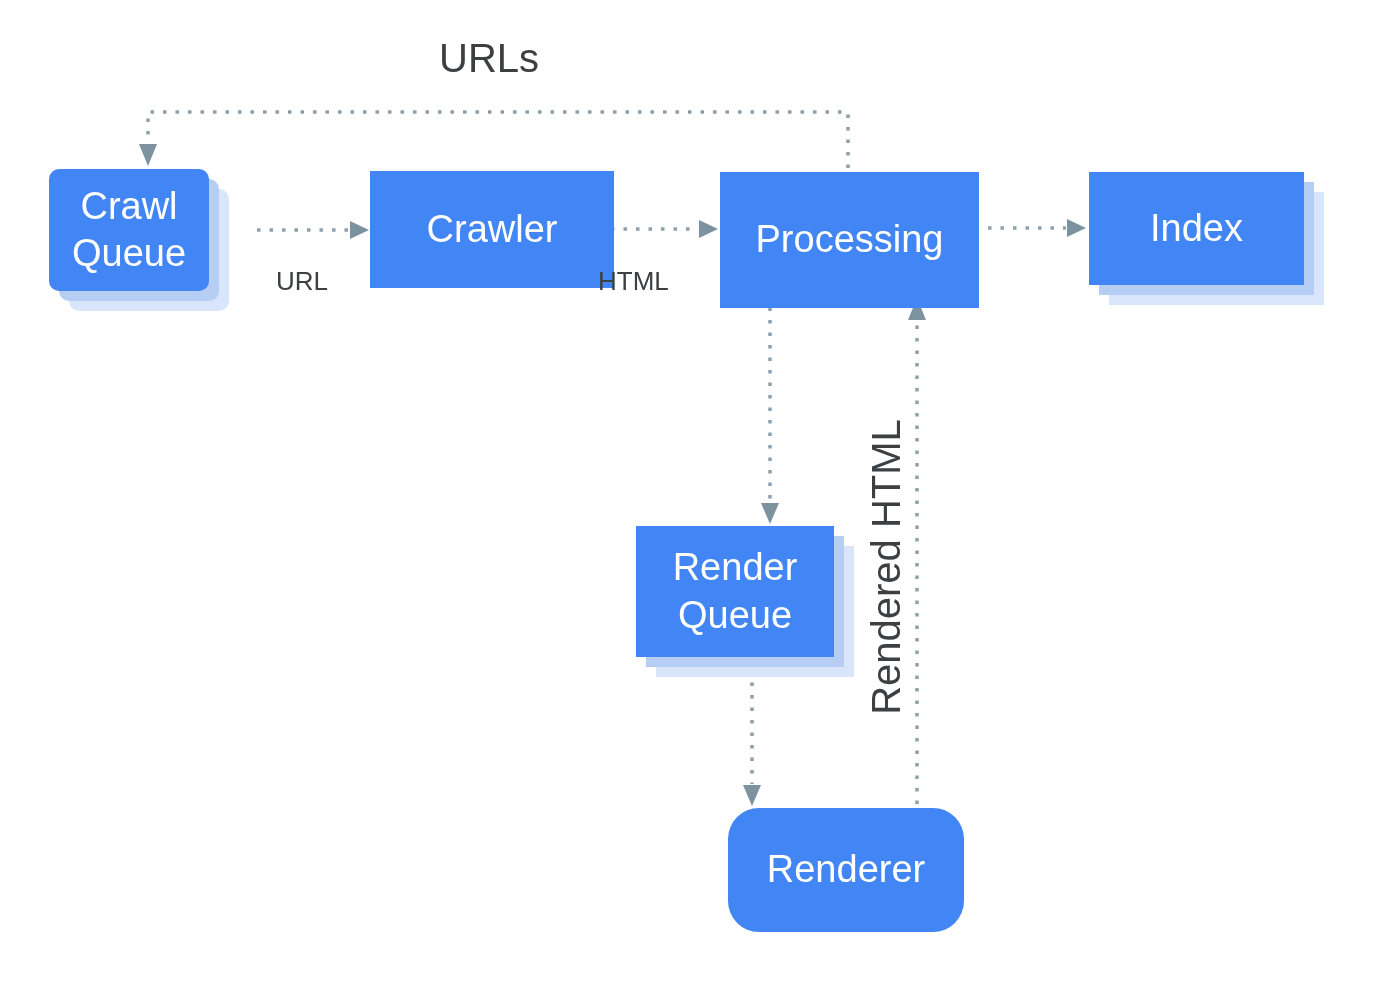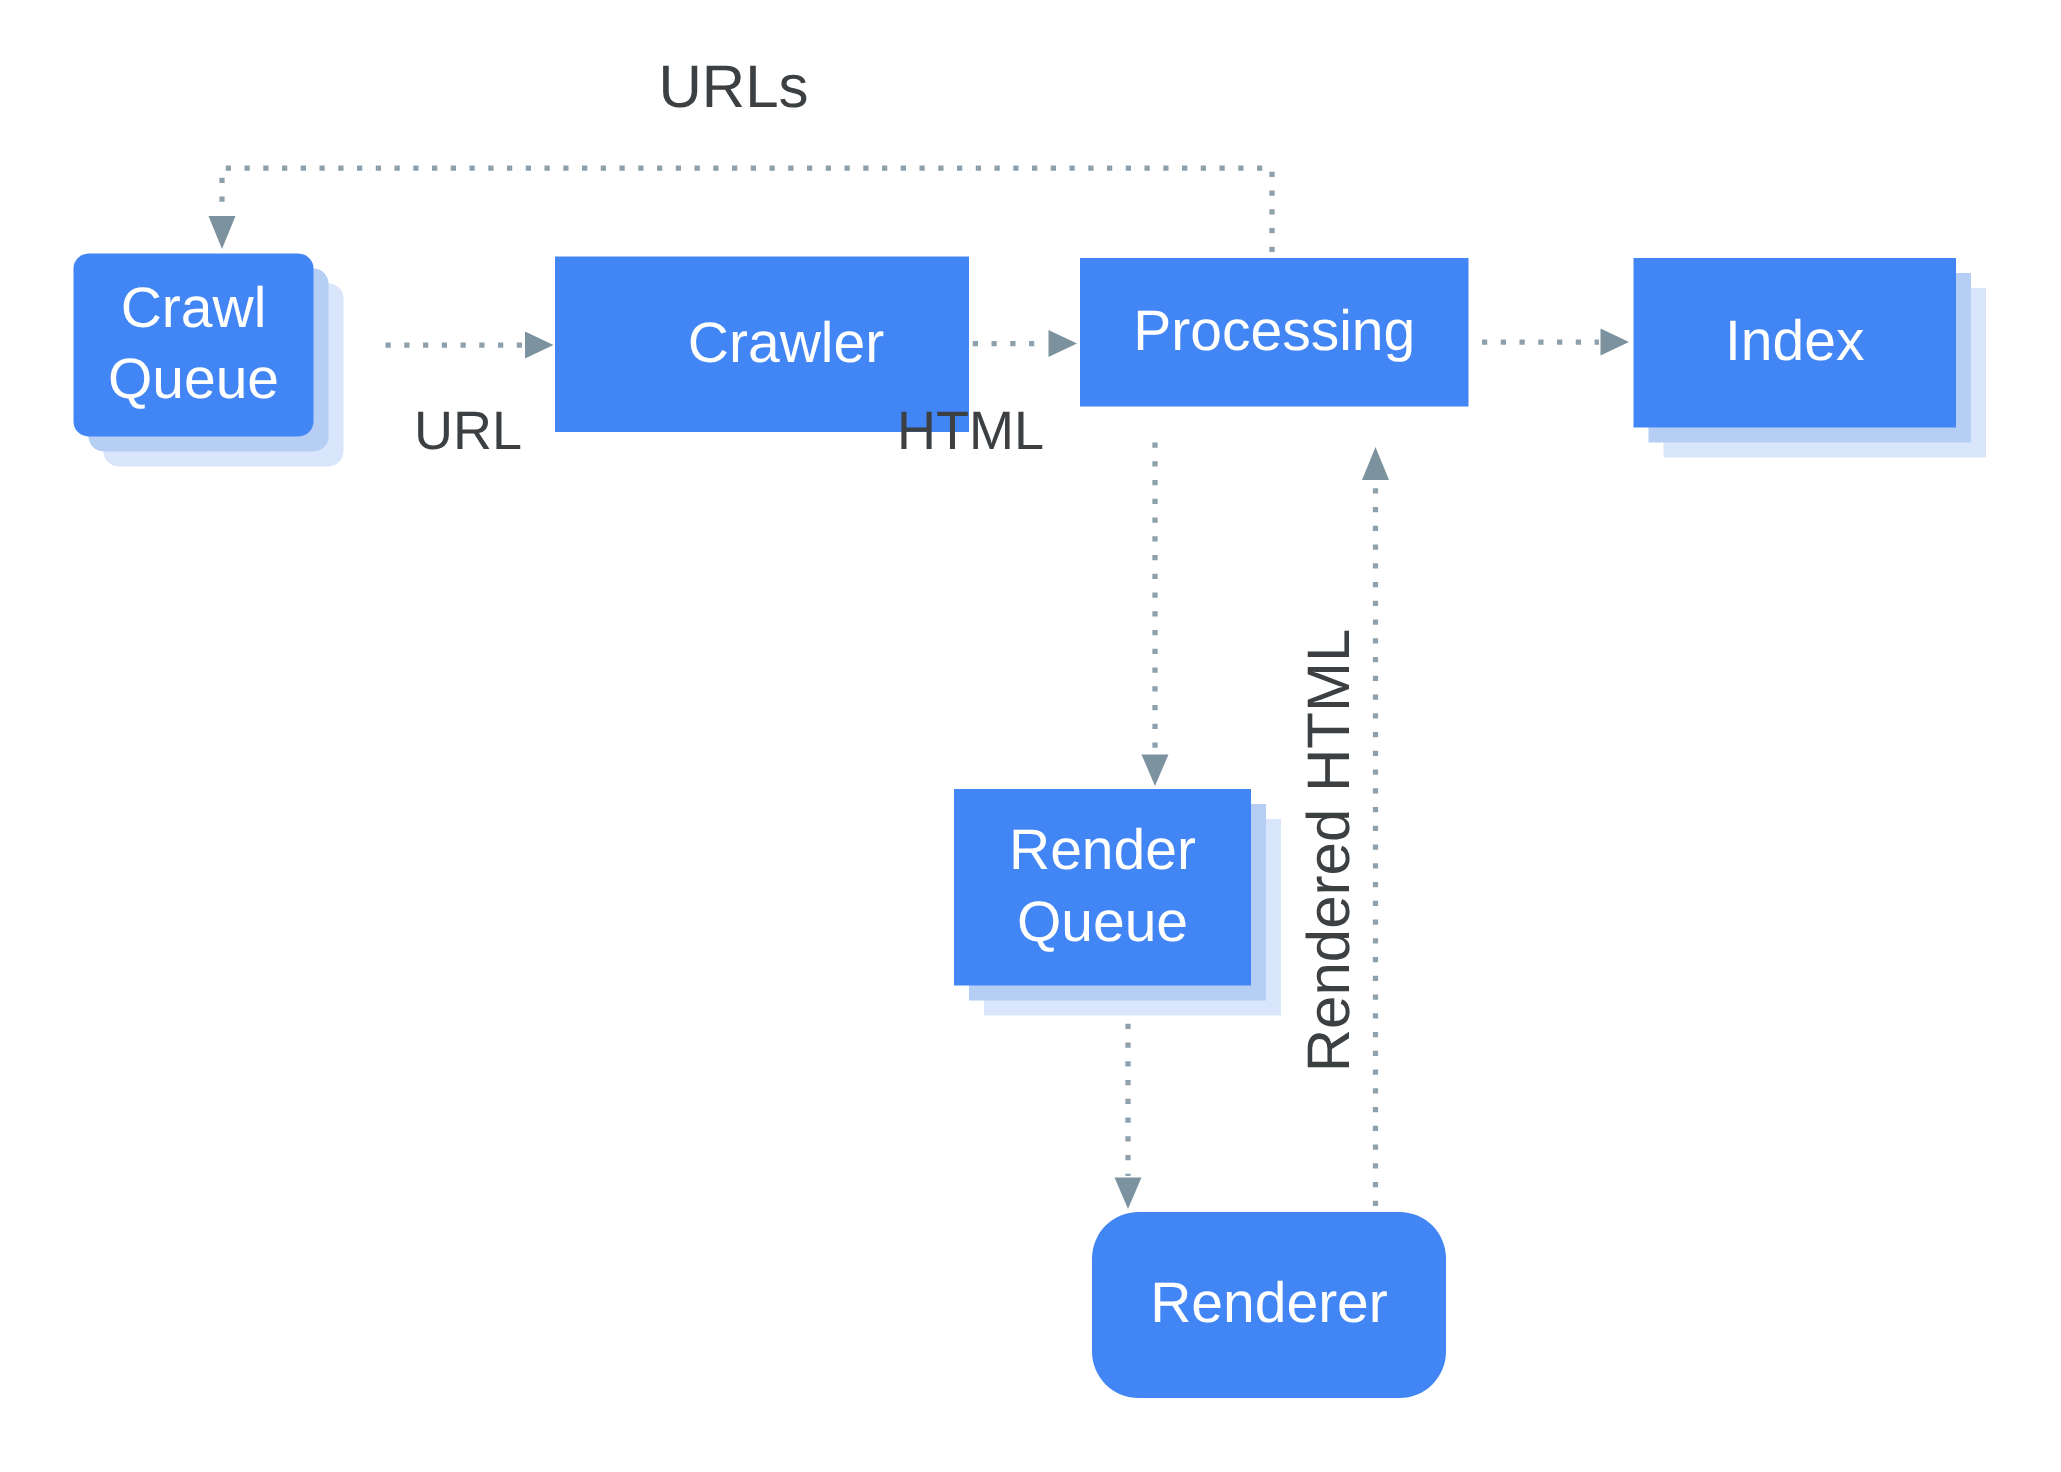--- a/index.html
+++ b/index.html
@@ -52,21 +52,21 @@
   .node.shadowed{
     box-shadow:10px 10px 0 0 var(--shadow-inner), 20px 20px 0 0 var(--shadow-outer);
   }
   .node .node-label{
     display:block;
     padding:0 10px;
   }
   .edge-label{
     position:absolute;
     color:var(--label-text);
-    font-size:36px;
+    font-size:26px;
     white-space:nowrap;
     z-index:3;
   }
   .edge-label.vertical{
     width:300px;
     height:44px;
     display:flex;
     align-items:center;
     justify-content:center;
     transform:rotate(-90deg);
@@ -102,25 +102,25 @@
     <polygon points="743,785 761,785 752,806"></polygon>
 
     <path d="M 917 804 L 917 321"></path>
     <polygon points="908,320 926,320 917,298"></polygon>
   </svg>
 
   <div class="node shadowed" style="left:49px; top:169px; width:160px; height:122px;border-radius:10px;">
     <span class="node-label">Crawl Queue</span>
   </div>
 
-  <div class="node" style="left:370px; top:171px; width:244px; height:117px;padding-left:32px;">
+  <div class="node" style="left:370px; top:171px; width:244px; height:117px;">
     <span class="node-label">Crawler</span>
   </div>
 
-  <div class="node" style="left:720px; top:172px; width:259px; height:99px;">
+  <div class="node" style="left:720px; top:172px; width:259px; height:136px;">
     <span class="node-label">Processing</span>
   </div>
 
   <div class="node shadowed" style="left:1089px; top:172px; width:215px; height:113px;">
     <span class="node-label">Index</span>
   </div>
 
   <div class="node shadowed" style="left:636px; top:526px; width:198px; height:131px;">
     <span class="node-label">Render Queue</span>
   </div>

